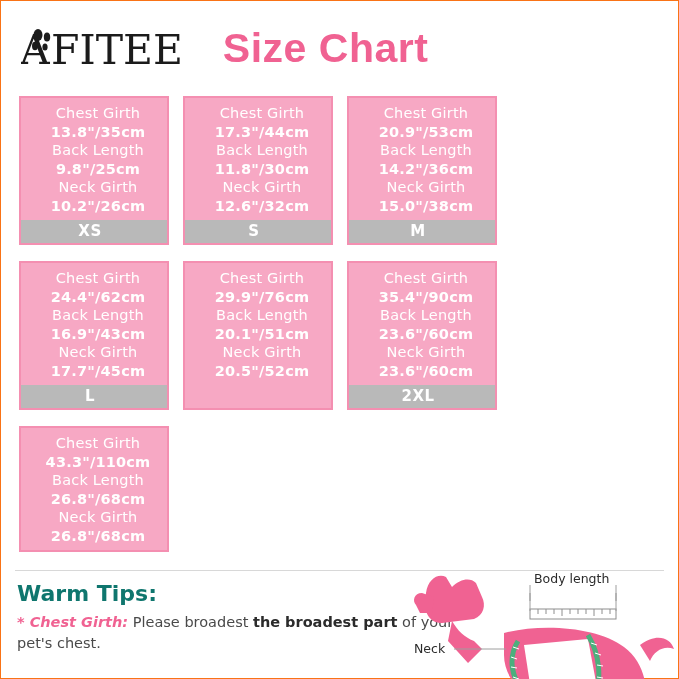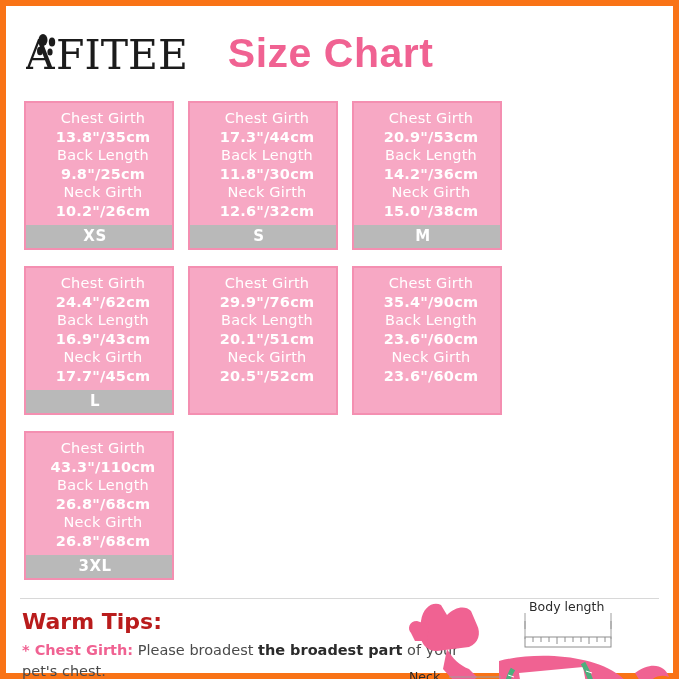--- a/index.html
+++ b/index.html
@@ -12,21 +12,21 @@
     background: #ffffff;
     font-family: "DejaVu Sans", sans-serif;
     color: #4a4a4a;
     overflow: hidden;
   }
   .page {
     position: relative;
     width: 679px;
     height: 679px;
     box-sizing: border-box;
-    border: 6px solid #f97316;
+    border: 1px solid #f97316;
   }
 
   
   .header {
     height: 95px;
     display: flex;
     align-items: center;
     padding-left: 20px;
     box-sizing: border-box;
   }
@@ -100,33 +100,33 @@
   }
 
   
   .tips-wrap {
     position: relative;
     margin-top: 10px;
     padding: 0 16px;
     height: 185px;
   }
   .tips-title {
-    color: #b91c1c;
+    color: #0f766e;
     font-weight: bold;
     font-size: 22px;
     margin-bottom: 6px;
   }
   .tips {
     font-size: 14.5px;
     line-height: 21px;
     color: #4a4a4a;
     width: 452px;
   }
   .tips p { margin: 0 0 1px 0; }
-  .pink { color: #f06292; font-weight: bold; }
+  .pink { color: #f06292; font-weight: bold; font-style: italic; }
   .bold { font-weight: bold; color: #2b2b2b; margin-top: 36px; }
 
   
   .illus {
     position: absolute;
     right: 0;
     top: -10px;
     width: 266px;
     height: 200px;
   }
@@ -215,32 +215,32 @@
 
     <div class="card">
       <div class="lines">
         <div>Chest Girth</div>
         <div class="val">35.4"/90cm</div>
         <div>Back Length</div>
         <div class="val">23.6"/60cm</div>
         <div>Neck Girth</div>
         <div class="val">23.6"/60cm</div>
       </div>
+      <div class="label">2XL</div>
     </div>
 
     <div class="card">
       <div class="lines">
         <div>Chest Girth</div>
         <div class="val">43.3"/110cm</div>
         <div>Back Length</div>
         <div class="val">26.8"/68cm</div>
         <div>Neck Girth</div>
         <div class="val">26.8"/68cm</div>
       </div>
-      <div class="label">3XL</div>
     </div>
 
   </div>
 
   <div class="divider"></div>
 
   <div class="tips-wrap">
 
     <div class="tips-title">Warm Tips:</div>
 

